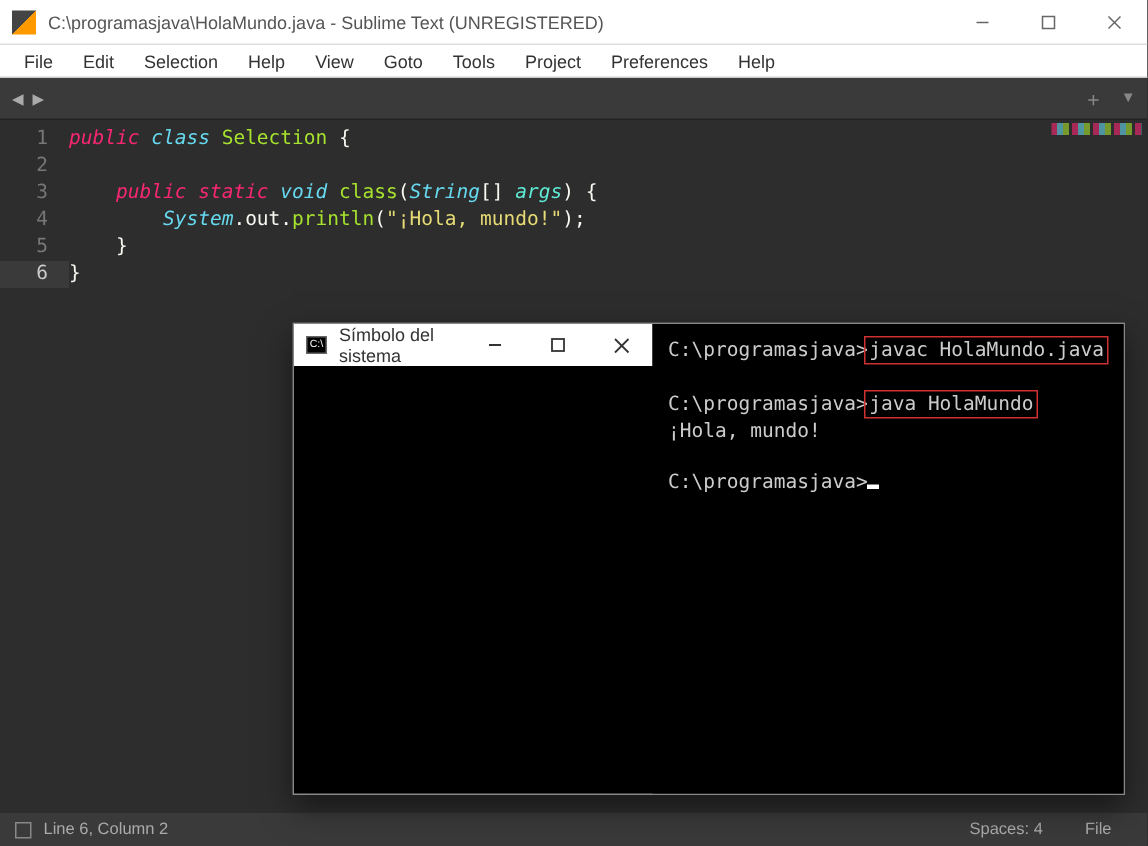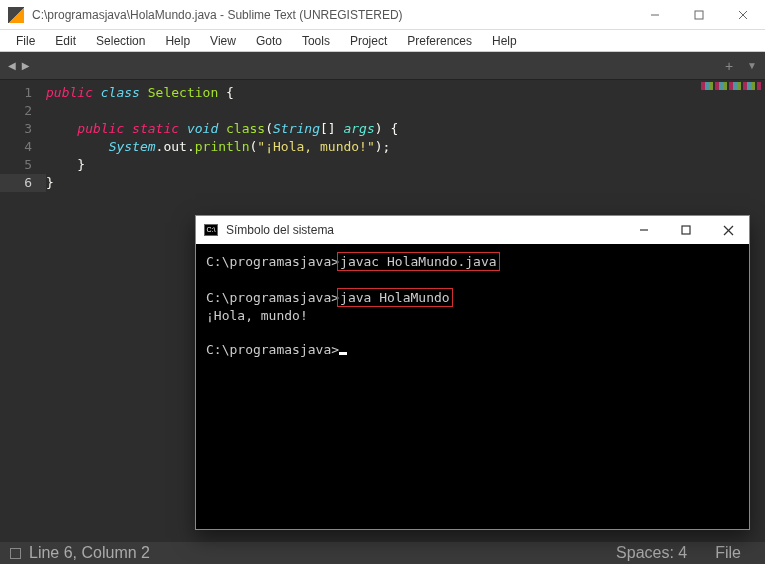--- a/index.html
+++ b/index.html
@@ -89,36 +89,36 @@
   .minimap {
     position: absolute; top: 2px; right: 4px;
     width: 60px; height: 8px;
     background: repeating-linear-gradient(90deg,#f92672 0 4px,#66d9ef 4px 8px,#a6e22e 8px 12px,#2d2d2d 12px 14px);
     opacity: 0.6;
   }
   .statusbar {
     position: absolute; bottom: 0; left: 0; right: 0;
     height: 22px; background: #3a3a3a;
     display: flex; align-items: center;
-    font-size: 16px; color: #aaa;
+    font-size: 11px; color: #aaa;
     padding: 0 10px;
   }
   .sb-icon {
     width:11px; height:11px; border:1px solid #888; margin-right:8px;
   }
   .sb-spacer { flex: 1;}
   .sb-seg { padding: 0 14px;}
   .cmd-window {
     position: absolute;
     left: 195px; top: 215px;
     width: 555px; height: 315px;
     background: #000;
     border: 1px solid #888;
     box-shadow: 0 8px 20px rgba(0,0,0,0.5);
-    display: flex; flex-direction: column;
+    display: flex; 
   }
   .cmd-title {
     height: 28px; background: #fff;
     display: flex; align-items: center;
     font-size: 12px; color: #333;
   }
   .cmd-icon {
     width: 14px; height: 12px;
     background: #000; border:1px solid #666;
     margin: 0 8px; position: relative;

